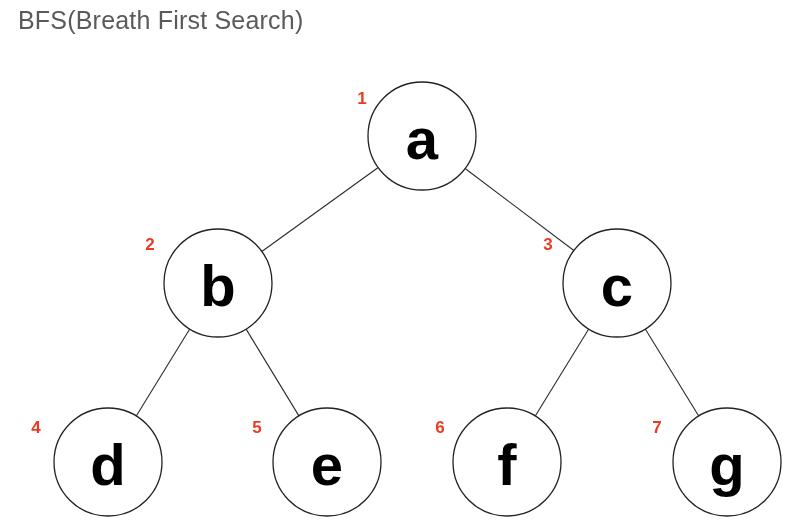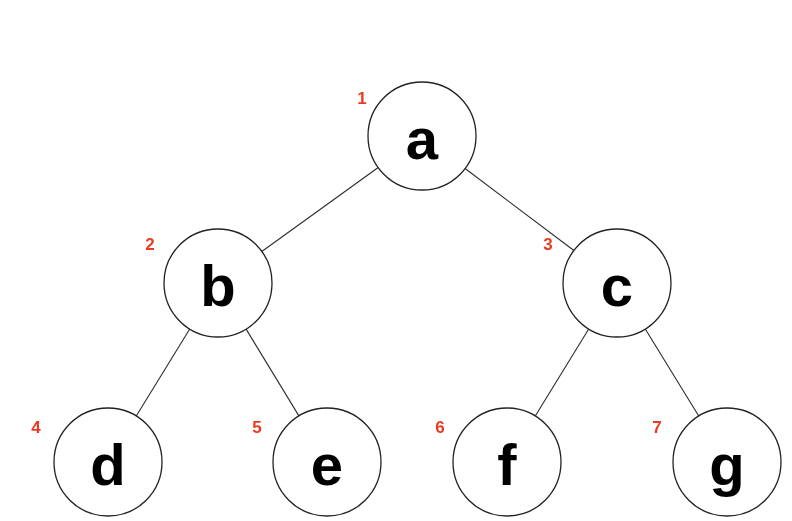--- a/index.html
+++ b/index.html
@@ -62,20 +62,21 @@
     font-weight: 700;
     text-anchor: middle;
     dominant-baseline: central;
   }
 </style>
 </head>
 <body>
 
 <div id="canvas-root">
 
+  <div id="diagram-title">BFS(Breath First Search)</div>
 
   <svg id="tree-svg" width="792" height="521" viewBox="0 0 792 521">
     <g id="edges-layer">
         <line x1="378.19" y1="167.57" x2="261.81" y2="251.43" class="tree-edge" stroke="#2b2b2b"></line>
         <line x1="465.12" y1="168.51" x2="573.88" y2="250.49" class="tree-edge" stroke="#2b2b2b"></line>
         <line x1="189.73" y1="329.01" x2="136.27" y2="415.99" class="tree-edge" stroke="#2b2b2b"></line>
         <line x1="246.09" y1="329.12" x2="298.91" y2="415.88" class="tree-edge" stroke="#2b2b2b"></line>
         <line x1="588.73" y1="329.01" x2="535.27" y2="415.99" class="tree-edge" stroke="#2b2b2b"></line>
         <line x1="645.27" y1="329.01" x2="698.73" y2="415.99" class="tree-edge" stroke="#2b2b2b"></line>
       </g>

